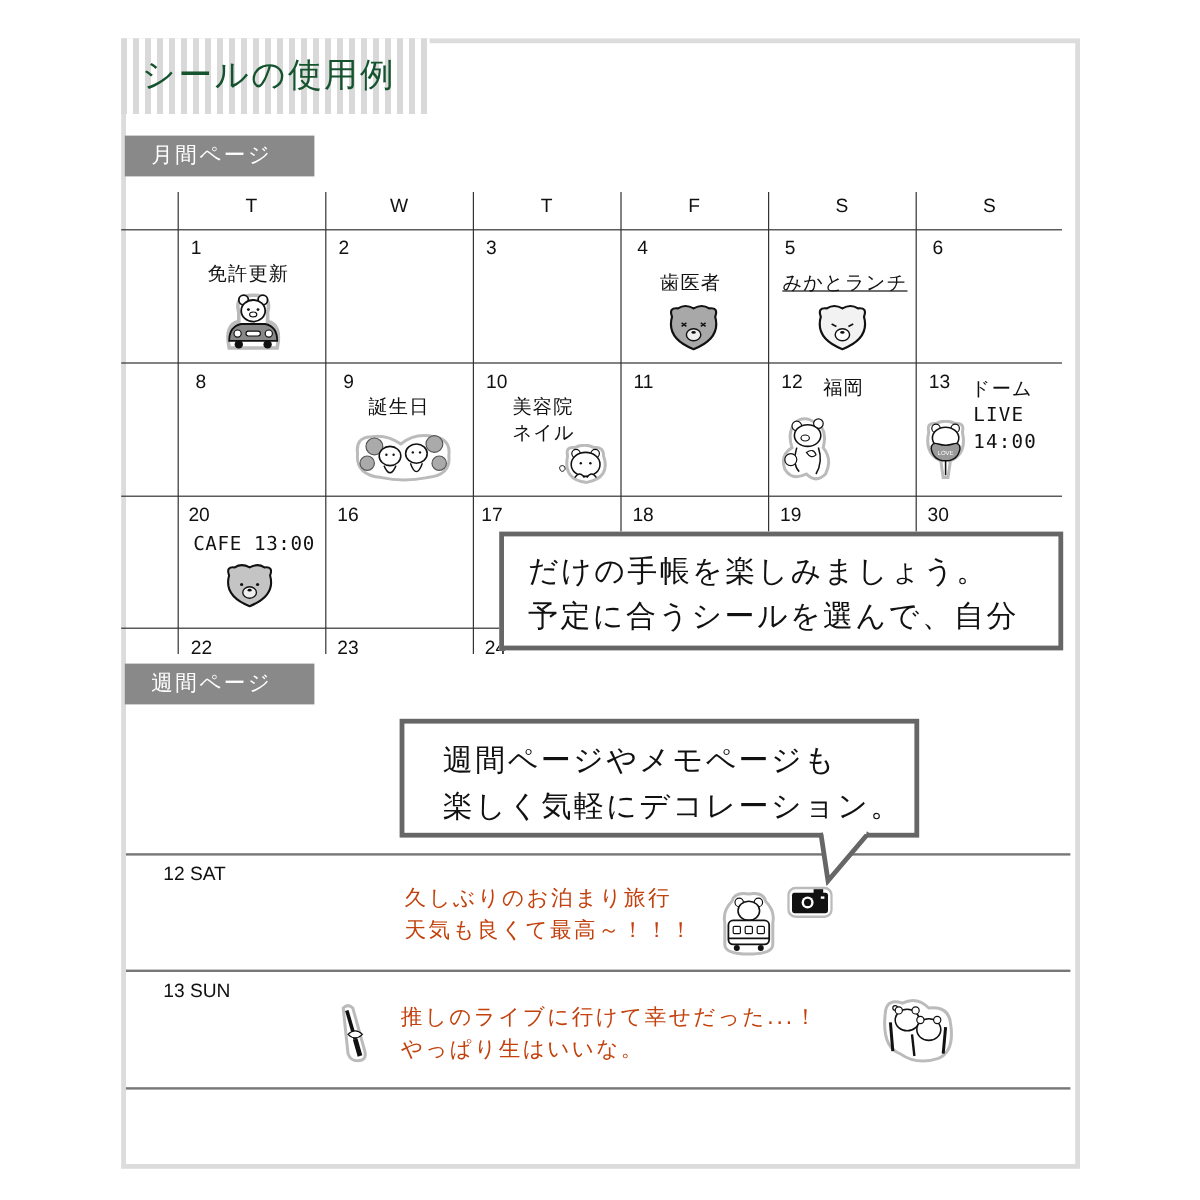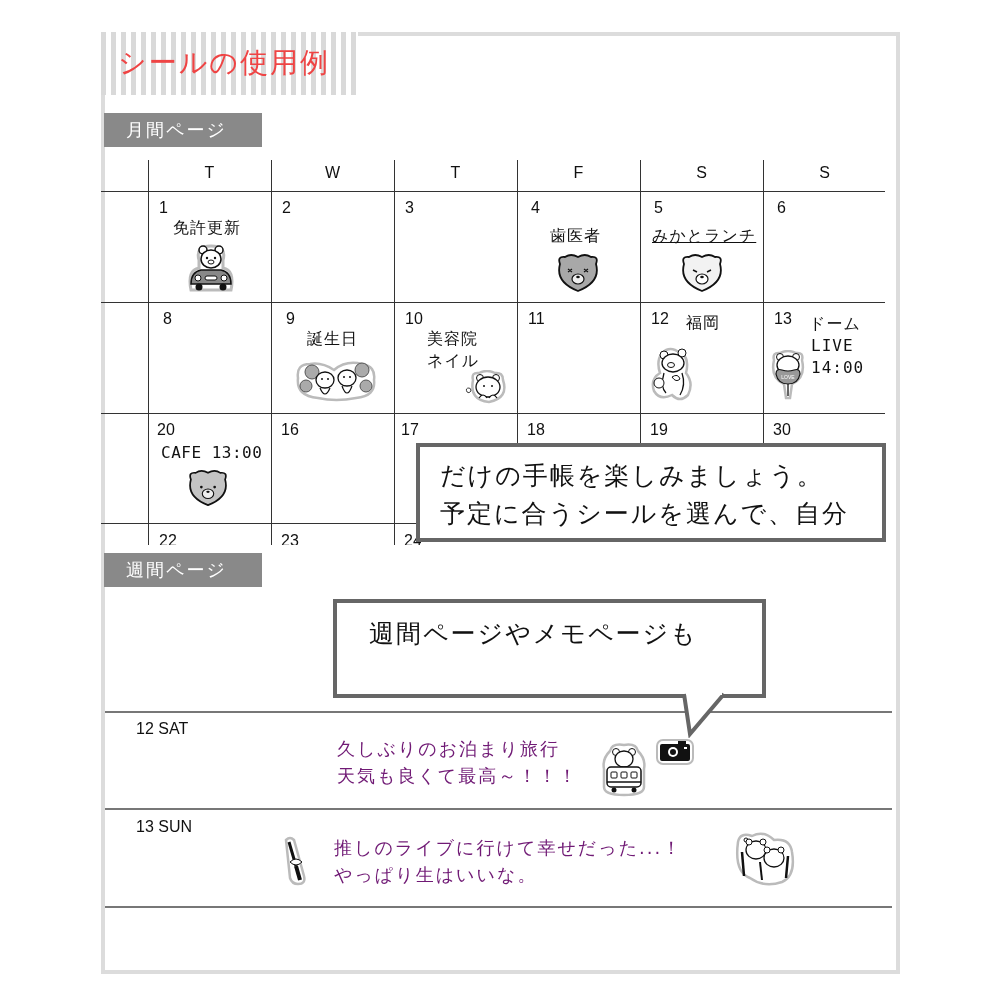--- a/index.html
+++ b/index.html
@@ -3,37 +3,37 @@
 <meta charset="utf-8">
 <style>
   html, body { margin:0; padding:0; background:#ffffff; }
   body { width:1000px; height:1000px; position:relative; overflow:hidden;
          font-family: "DejaVu Sans", "Liberation Sans", sans-serif; color:#222; }
   .frame { position:absolute; left:101px; top:32px; width:791px; height:934px;
            border:4px solid #dcdcdc; background:#fff; }
   .title-block { position:absolute; left:101px; top:32px; width:257px; height:63px;
      background: repeating-linear-gradient(90deg, #d9d9d9 0px, #d9d9d9 5px, #ffffff 5px, #ffffff 10px); }
   .title-text { position:absolute; left:118px; top:44px; font-size:28px; letter-spacing:2px;
-     color:#ef4444; background:transparent; white-space:nowrap; }
+     color:#14532d; background:transparent; white-space:nowrap; }
   .section-label { position:absolute; left:104px; width:158px; height:34px; background:#898989;
      color:#fff; font-size:18px; line-height:34px; padding-left:22px; box-sizing:border-box; letter-spacing:2px; }
   .cal { position:absolute; left:101px; top:160px; width:784px; }
   .vline { position:absolute; width:1px; background:#333; }
   .hline { position:absolute; height:1px; background:#333; }
   .dow { position:absolute; top:0; height:31px; line-height:26px; text-align:center; font-size:16px; color:#111;
          font-family:"Liberation Sans", sans-serif; }
   .daynum { position:absolute; font-size:16px; color:#111; font-family:"Liberation Sans", sans-serif; }
   .note { position:absolute; font-size:16px; color:#111; white-space:nowrap; letter-spacing:1px;
           font-family:"DejaVu Sans Mono", monospace; line-height:22px; }
   .sticker { position:absolute; border-radius:12px; }
   .bubble { position:absolute; background:#fff; border:4px solid #666; box-sizing:border-box;
             font-size:25px; line-height:38px; color:#111; letter-spacing:2px; }
   .wline { position:absolute; left:105px; width:787px; height:2px; background:#777; }
   .wday { position:absolute; left:136px; font-size:16px; color:#111; font-family:"Liberation Sans", sans-serif; }
-  .wnote { position:absolute; font-size:18px; line-height:27px; color:#701a75; white-space:nowrap; letter-spacing:2px; }
+  .wnote { position:absolute; font-size:18px; line-height:27px; color:#c2410c; white-space:nowrap; letter-spacing:2px; }
   svg { display:block; }
 </style>
 </head>
 <body>
 
 <div class="frame"></div>
 
 <div class="title-block"></div>
 <div class="title-text">シールの使用例</div>
 
@@ -198,20 +198,21 @@
 </div>
 
 <div class="section-label" style="top:553px;">週間ページ</div>
 
 <div class="wline" style="top:711px;"></div>
 <div class="wline" style="top:808px;"></div>
 <div class="wline" style="top:906px;"></div>
 
 <div class="bubble" style="left:333px; top:599px; width:433px; height:99px; padding:12px 0 0 32px;">
   <div>週間ページやメモページも</div>
+  <div>楽しく気軽にデコレーション。</div>
 </div>
 <svg style="position:absolute; left:680px; top:690px;" width="50" height="48">
   <path d="M4 4 L10 44 L44 4" fill="#fff" stroke="#666" stroke-width="4" stroke-linejoin="miter"></path>
   <rect x="6" y="0" width="36" height="5" fill="#fff"></rect>
 </svg>
 
 <div class="wday" style="top:720px;">12 SAT</div>
 <div class="wnote" style="left:337px; top:735px;">久しぶりのお泊まり旅行</div>
 <div class="wnote" style="left:337px; top:762px;">天気も良くて最高～！！！</div>
 <div class="sticker" style="left:600px; top:743px;">

